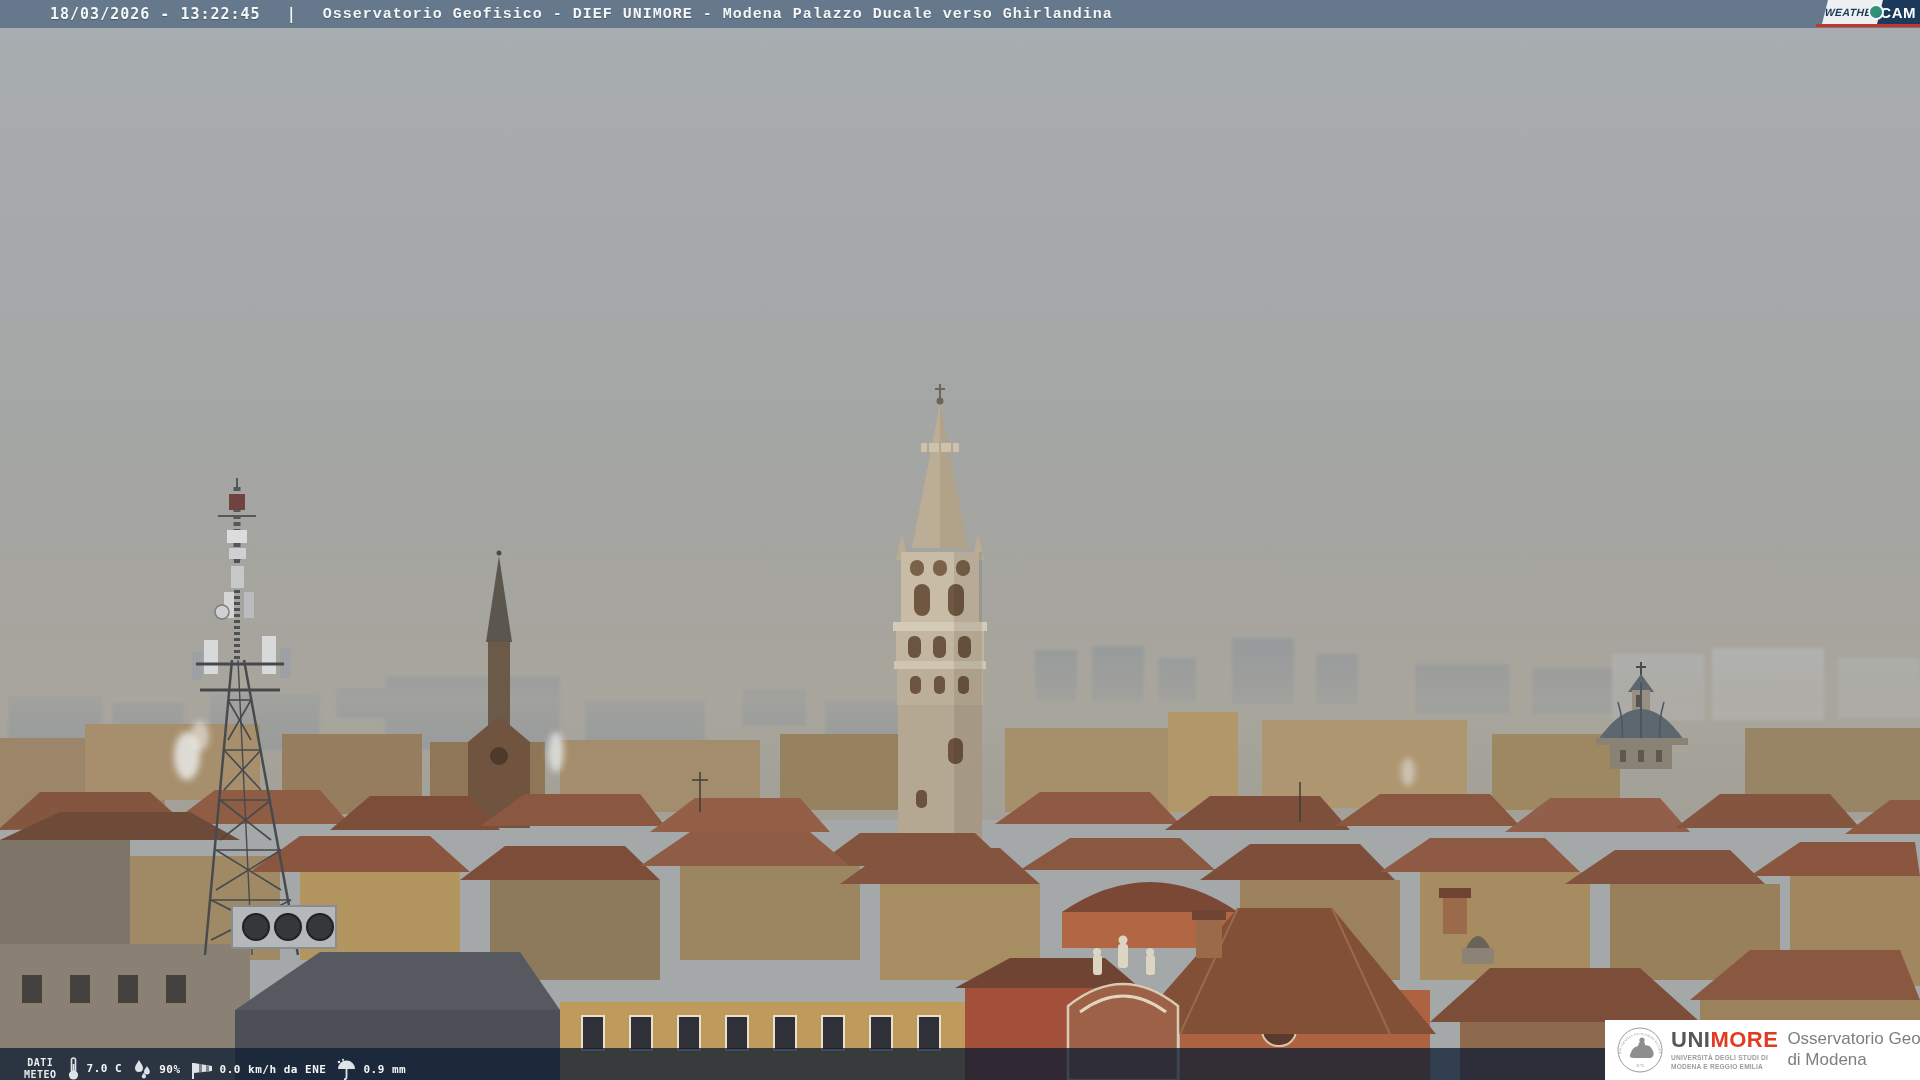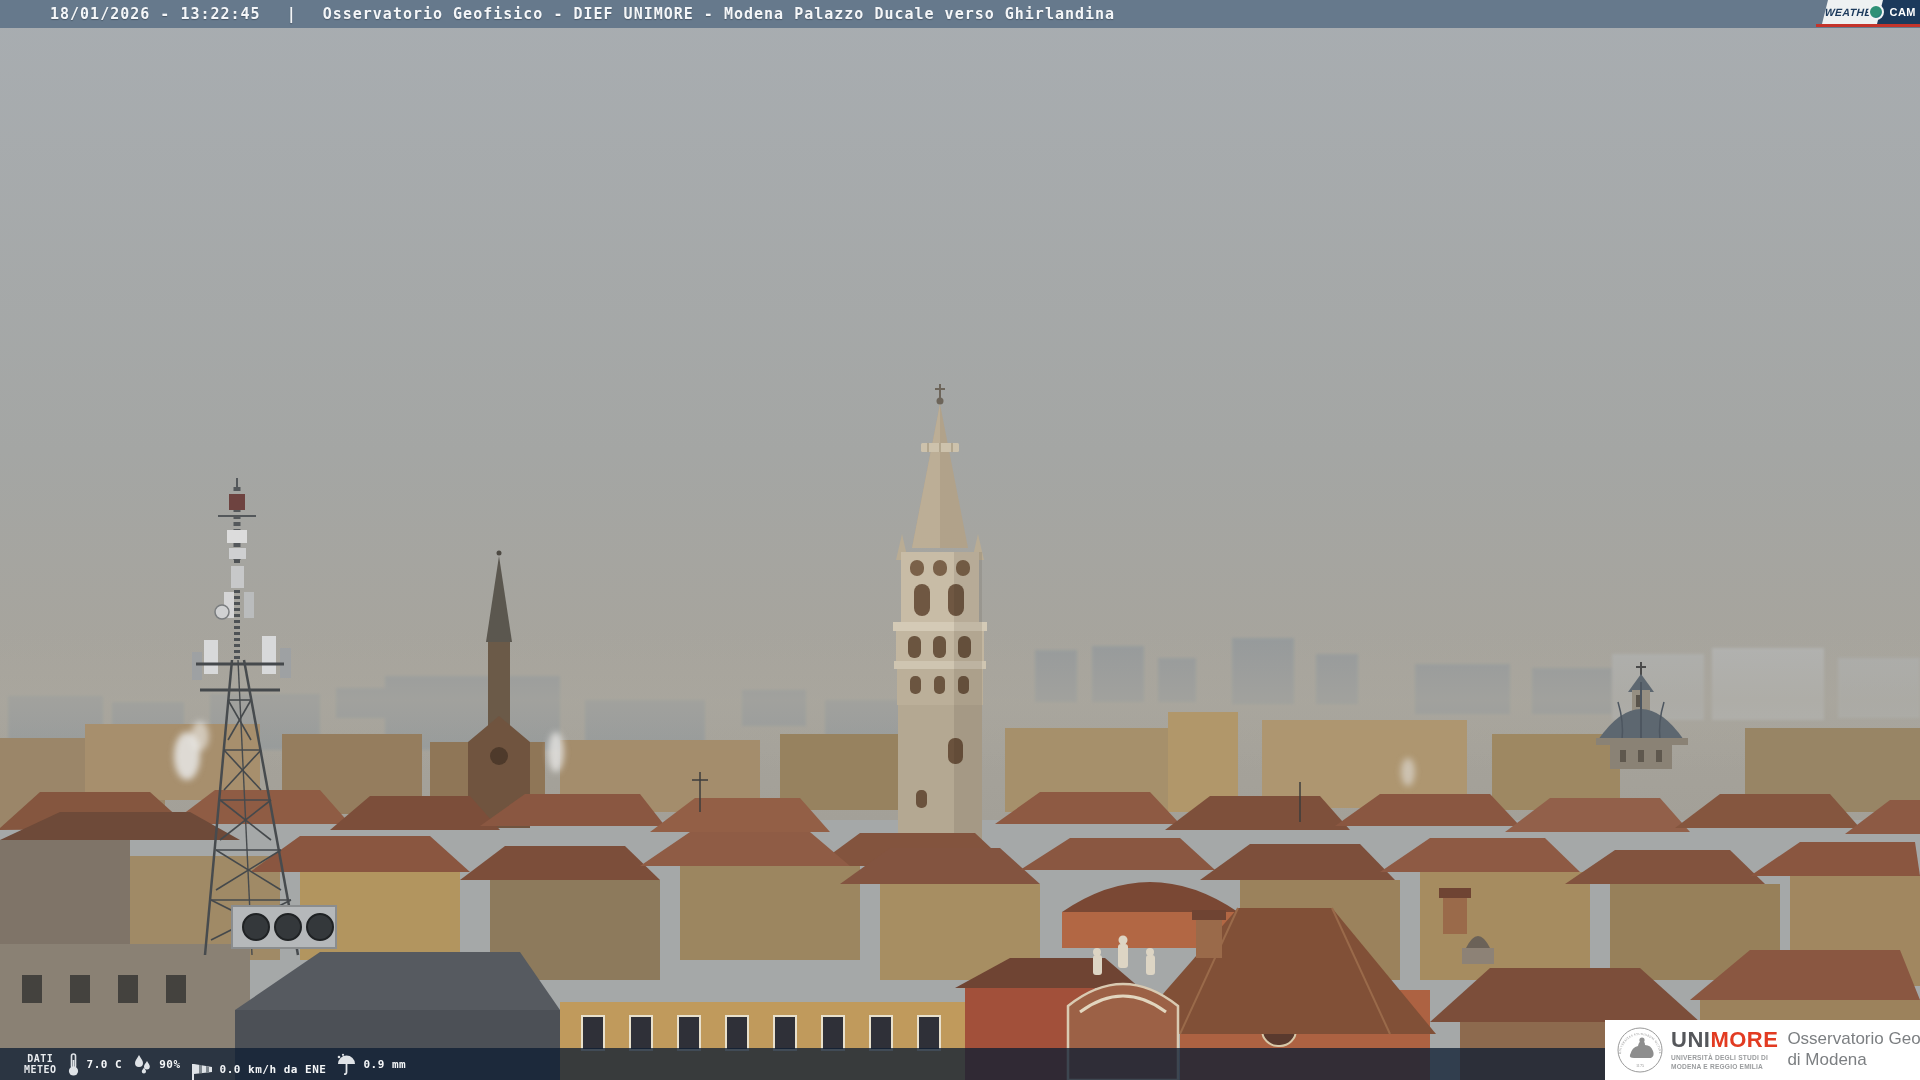--- a/index.html
+++ b/index.html
@@ -8,41 +8,41 @@
   .photo{position:absolute;left:0;top:0;width:1920px;height:1080px;display:block;}
 
   
   .topbar{position:absolute;left:0;top:0;right:0;height:28px;
           background:var(--topbar_bg,#66798c);display:flex;align-items:center;
           color:var(--text_light,#f4f6f8);
           font-family:"DejaVu Sans Mono",monospace;font-weight:bold;font-size:15px;
           letter-spacing:1px;text-shadow:0 1px 1px rgba(30,40,50,.4);}
   .topbar .dt{margin-left:50px;white-space:pre;}
   .topbar .sep{margin:0 26px;}
-  .topbar .cam-title{white-space:pre;}
+  .topbar .cam-title{white-space:pre;font-family:Liberation Mono, monospace;}
 
   
   .wclogo{position:absolute;right:0;top:0;height:27px;width:104px;display:flex;
           align-items:stretch;border-bottom:3px solid var(--weathercam_red,#c4342b);
           box-sizing:border-box;}
   .wc-left{flex:1 1 55%;background:#eef1f2;transform:skewX(-14deg);transform-origin:bottom left;
            display:flex;align-items:center;justify-content:center;
            color:var(--weathercam_navy,#1c3a5c);font-size:10.5px;font-weight:bold;
            letter-spacing:.4px;margin-left:6px;text-transform:uppercase;}
   .wc-right{flex:1 1 45%;background:var(--weathercam_navy,#1c3a5c);display:flex;
             align-items:center;justify-content:flex-end;padding-right:4px;
-            color:#ffffff;font-size:11px;font-weight:bold;letter-spacing:.5px;
+            color:#ffffff;font-size:15px;font-weight:bold;letter-spacing:.5px;
             text-transform:uppercase;}
   .wc-globe{position:absolute;left:52px;top:4px;width:16px;height:16px;border-radius:50%;
             background:radial-gradient(circle at 35% 35%,var(--globe_teal,#2f9177) 55%,#155d8a 100%);
             border:2px solid #f2f4f5;box-sizing:border-box;z-index:2;}
 
   
   .meteobar{position:absolute;left:0;top:1048px;right:0;height:32px;
-            background:var(--overlay_navy,#0e1e33c4);display:flex;align-items:center;
+            background:var(--overlay_navy,#0e1e33c4);display:flex;align-items:flex-end;
             color:var(--text_light,#f4f6f8);
             font-family:"DejaVu Sans Mono",monospace;font-weight:bold;}
   .dati{margin-left:24px;font-size:10px;line-height:1.15;text-align:center;
         letter-spacing:.5px;color:#e9ecef;}
   .dati span{display:block;}
   .mitem{display:flex;align-items:center;}
   .mitem .micon{display:flex;align-items:center;}
   .mitem .mval{margin-left:6px;font-size:11px;letter-spacing:.5px;white-space:pre;}
   .mi-temp{margin-left:9px;} .mi-hum{margin-left:9px;}
   .mi-wind{margin-left:9px;margin-top:11px;} .mi-rain{margin-left:9px;}
@@ -327,21 +327,21 @@
 
     <g filter="url(#blur4)">
       <ellipse cx="187" cy="756" rx="13" ry="24" fill="#e8e8e6" opacity="0.85"></ellipse>
       <ellipse cx="200" cy="736" rx="9" ry="15" fill="#eeeeec" opacity="0.6"></ellipse>
       <ellipse cx="556" cy="752" rx="8" ry="20" fill="#e6e5e2" opacity="0.8"></ellipse>
       <ellipse cx="1408" cy="772" rx="7" ry="14" fill="#e2e1de" opacity="0.6"></ellipse>
     </g>
   </svg>
 
   <div class="topbar">
-    <span class="dt">18/01/2026 - 13:22:45</span>
+    <span class="dt">18/03/2026 - 13:22:45</span>
     <span class="sep">|</span>
     <span class="cam-title">Osservatorio Geofisico - DIEF UNIMORE - Modena Palazzo Ducale verso Ghirlandina</span>
   </div>
   <div class="wclogo">
     <span class="wc-left">Weather</span>
     <span class="wc-globe"></span>
     <span class="wc-right">Cam</span>
   </div>
 
   <div class="meteobar">

